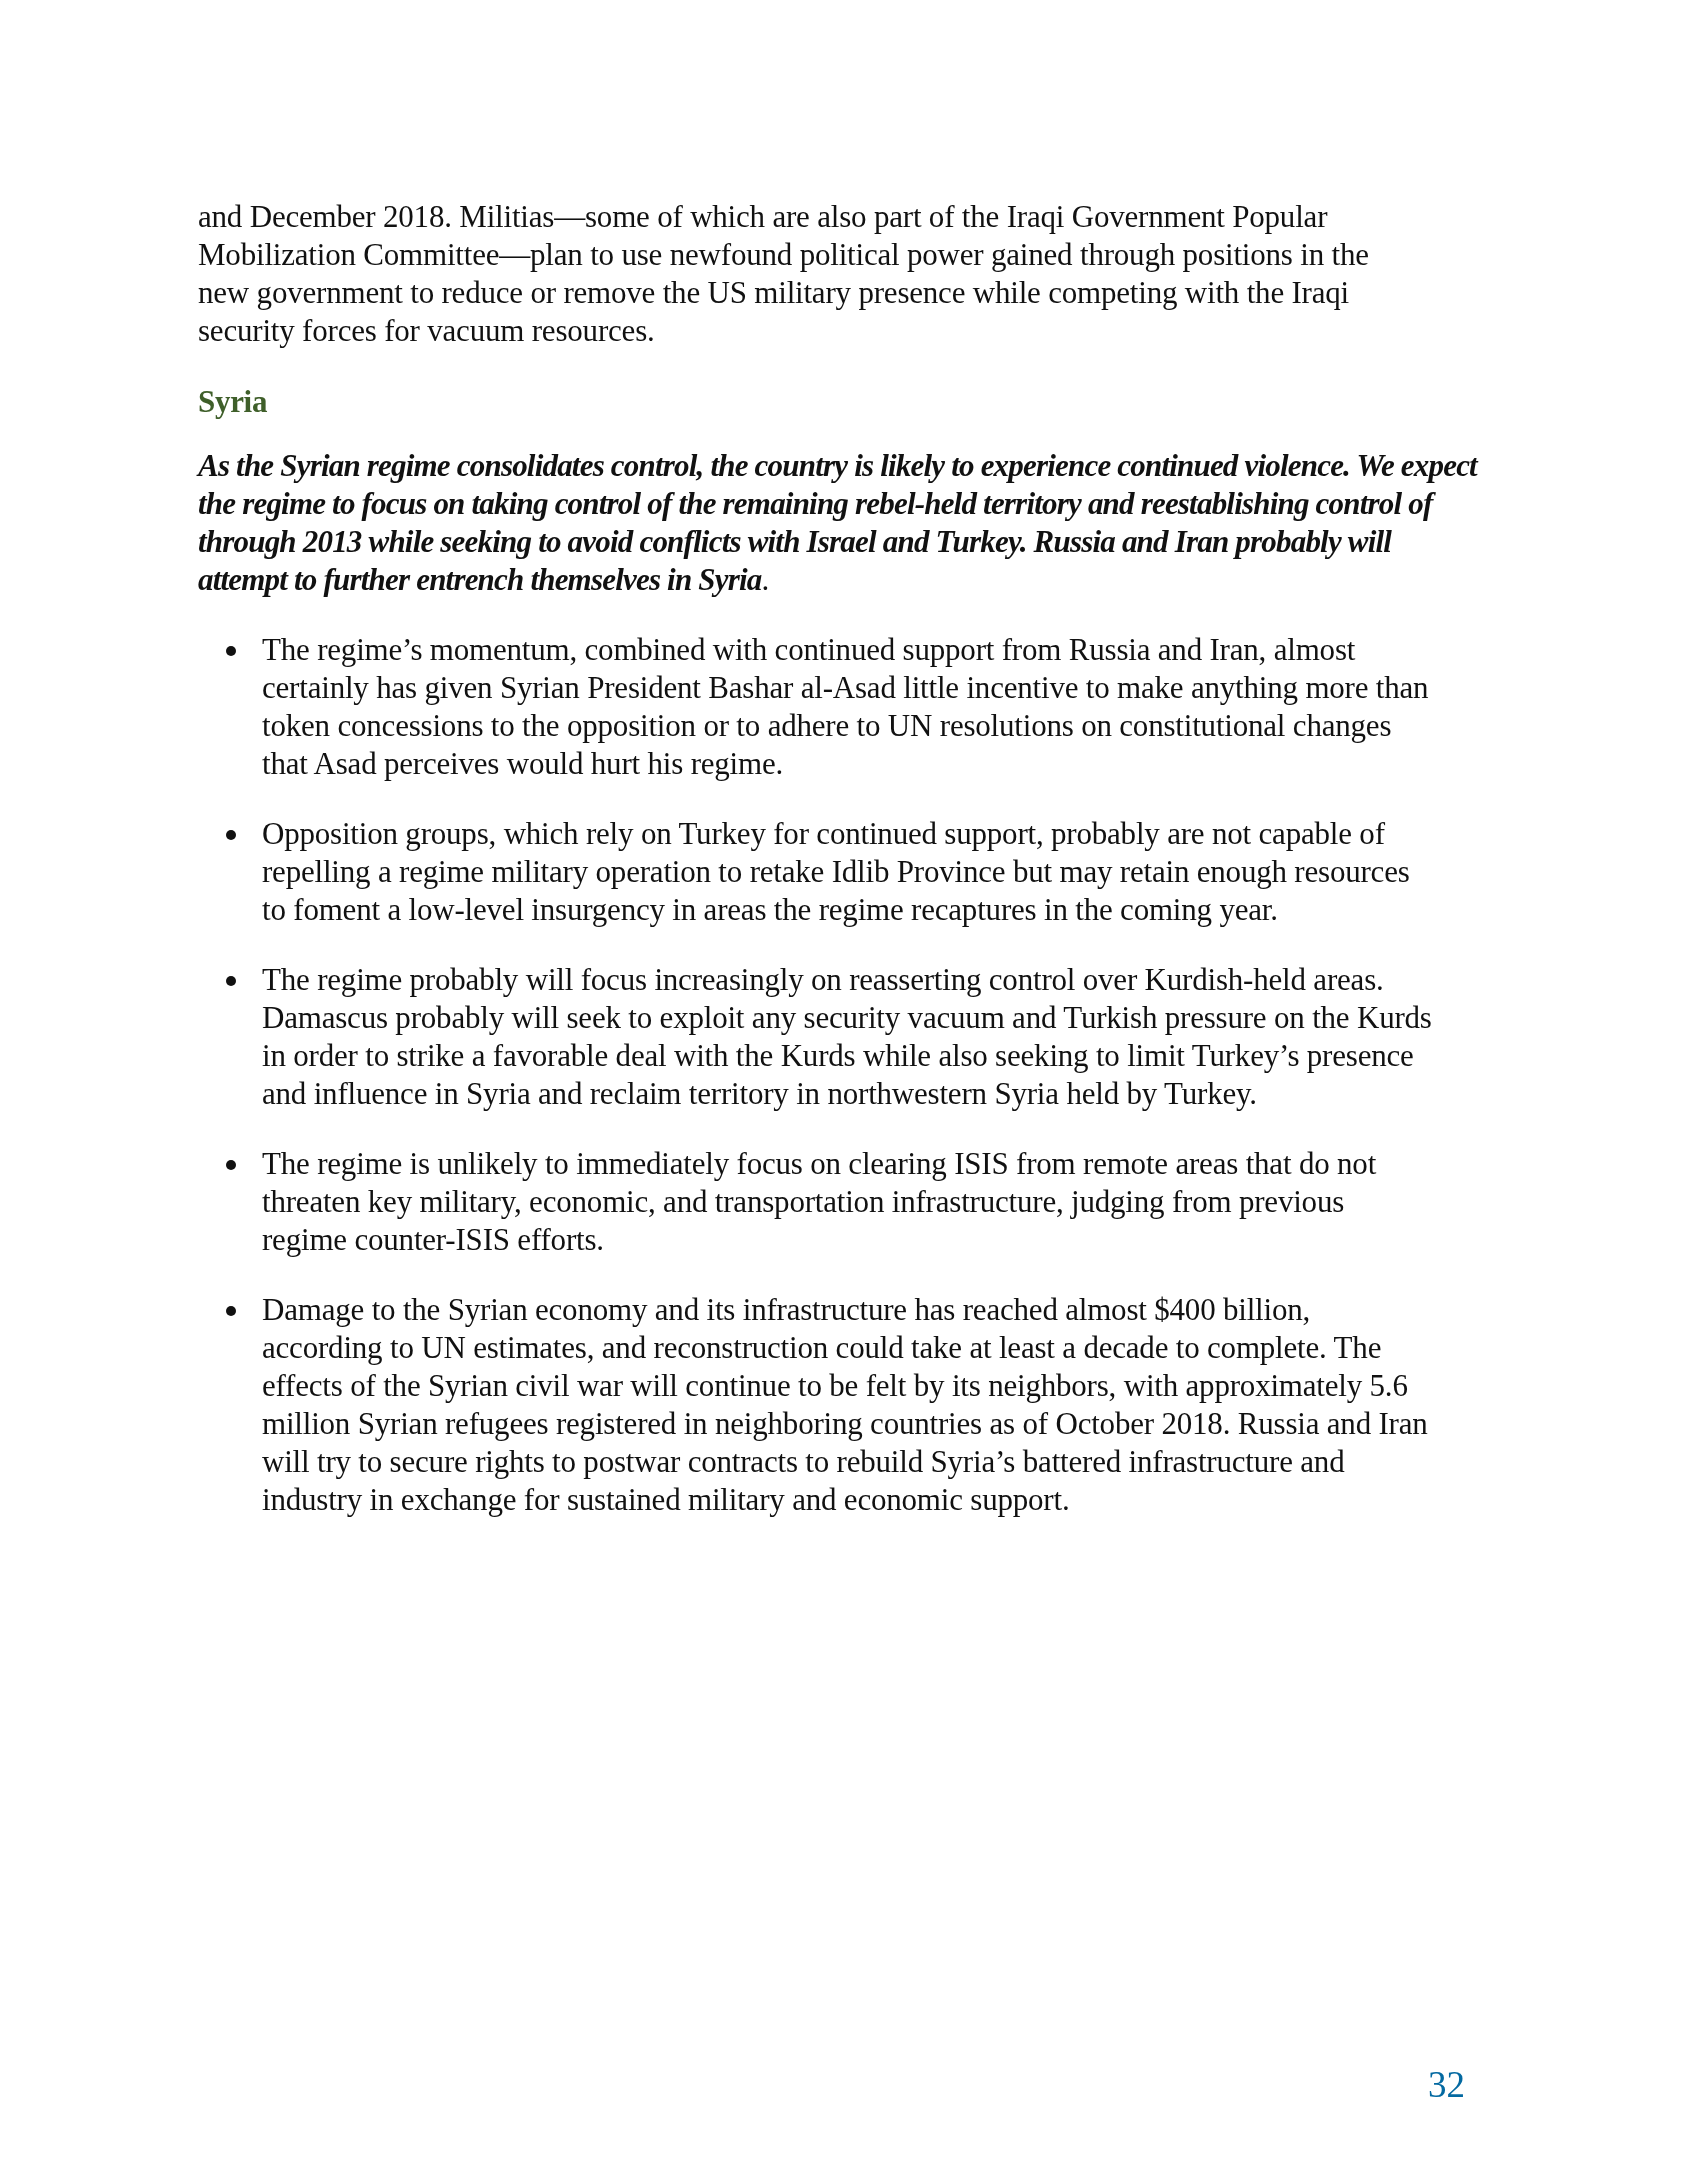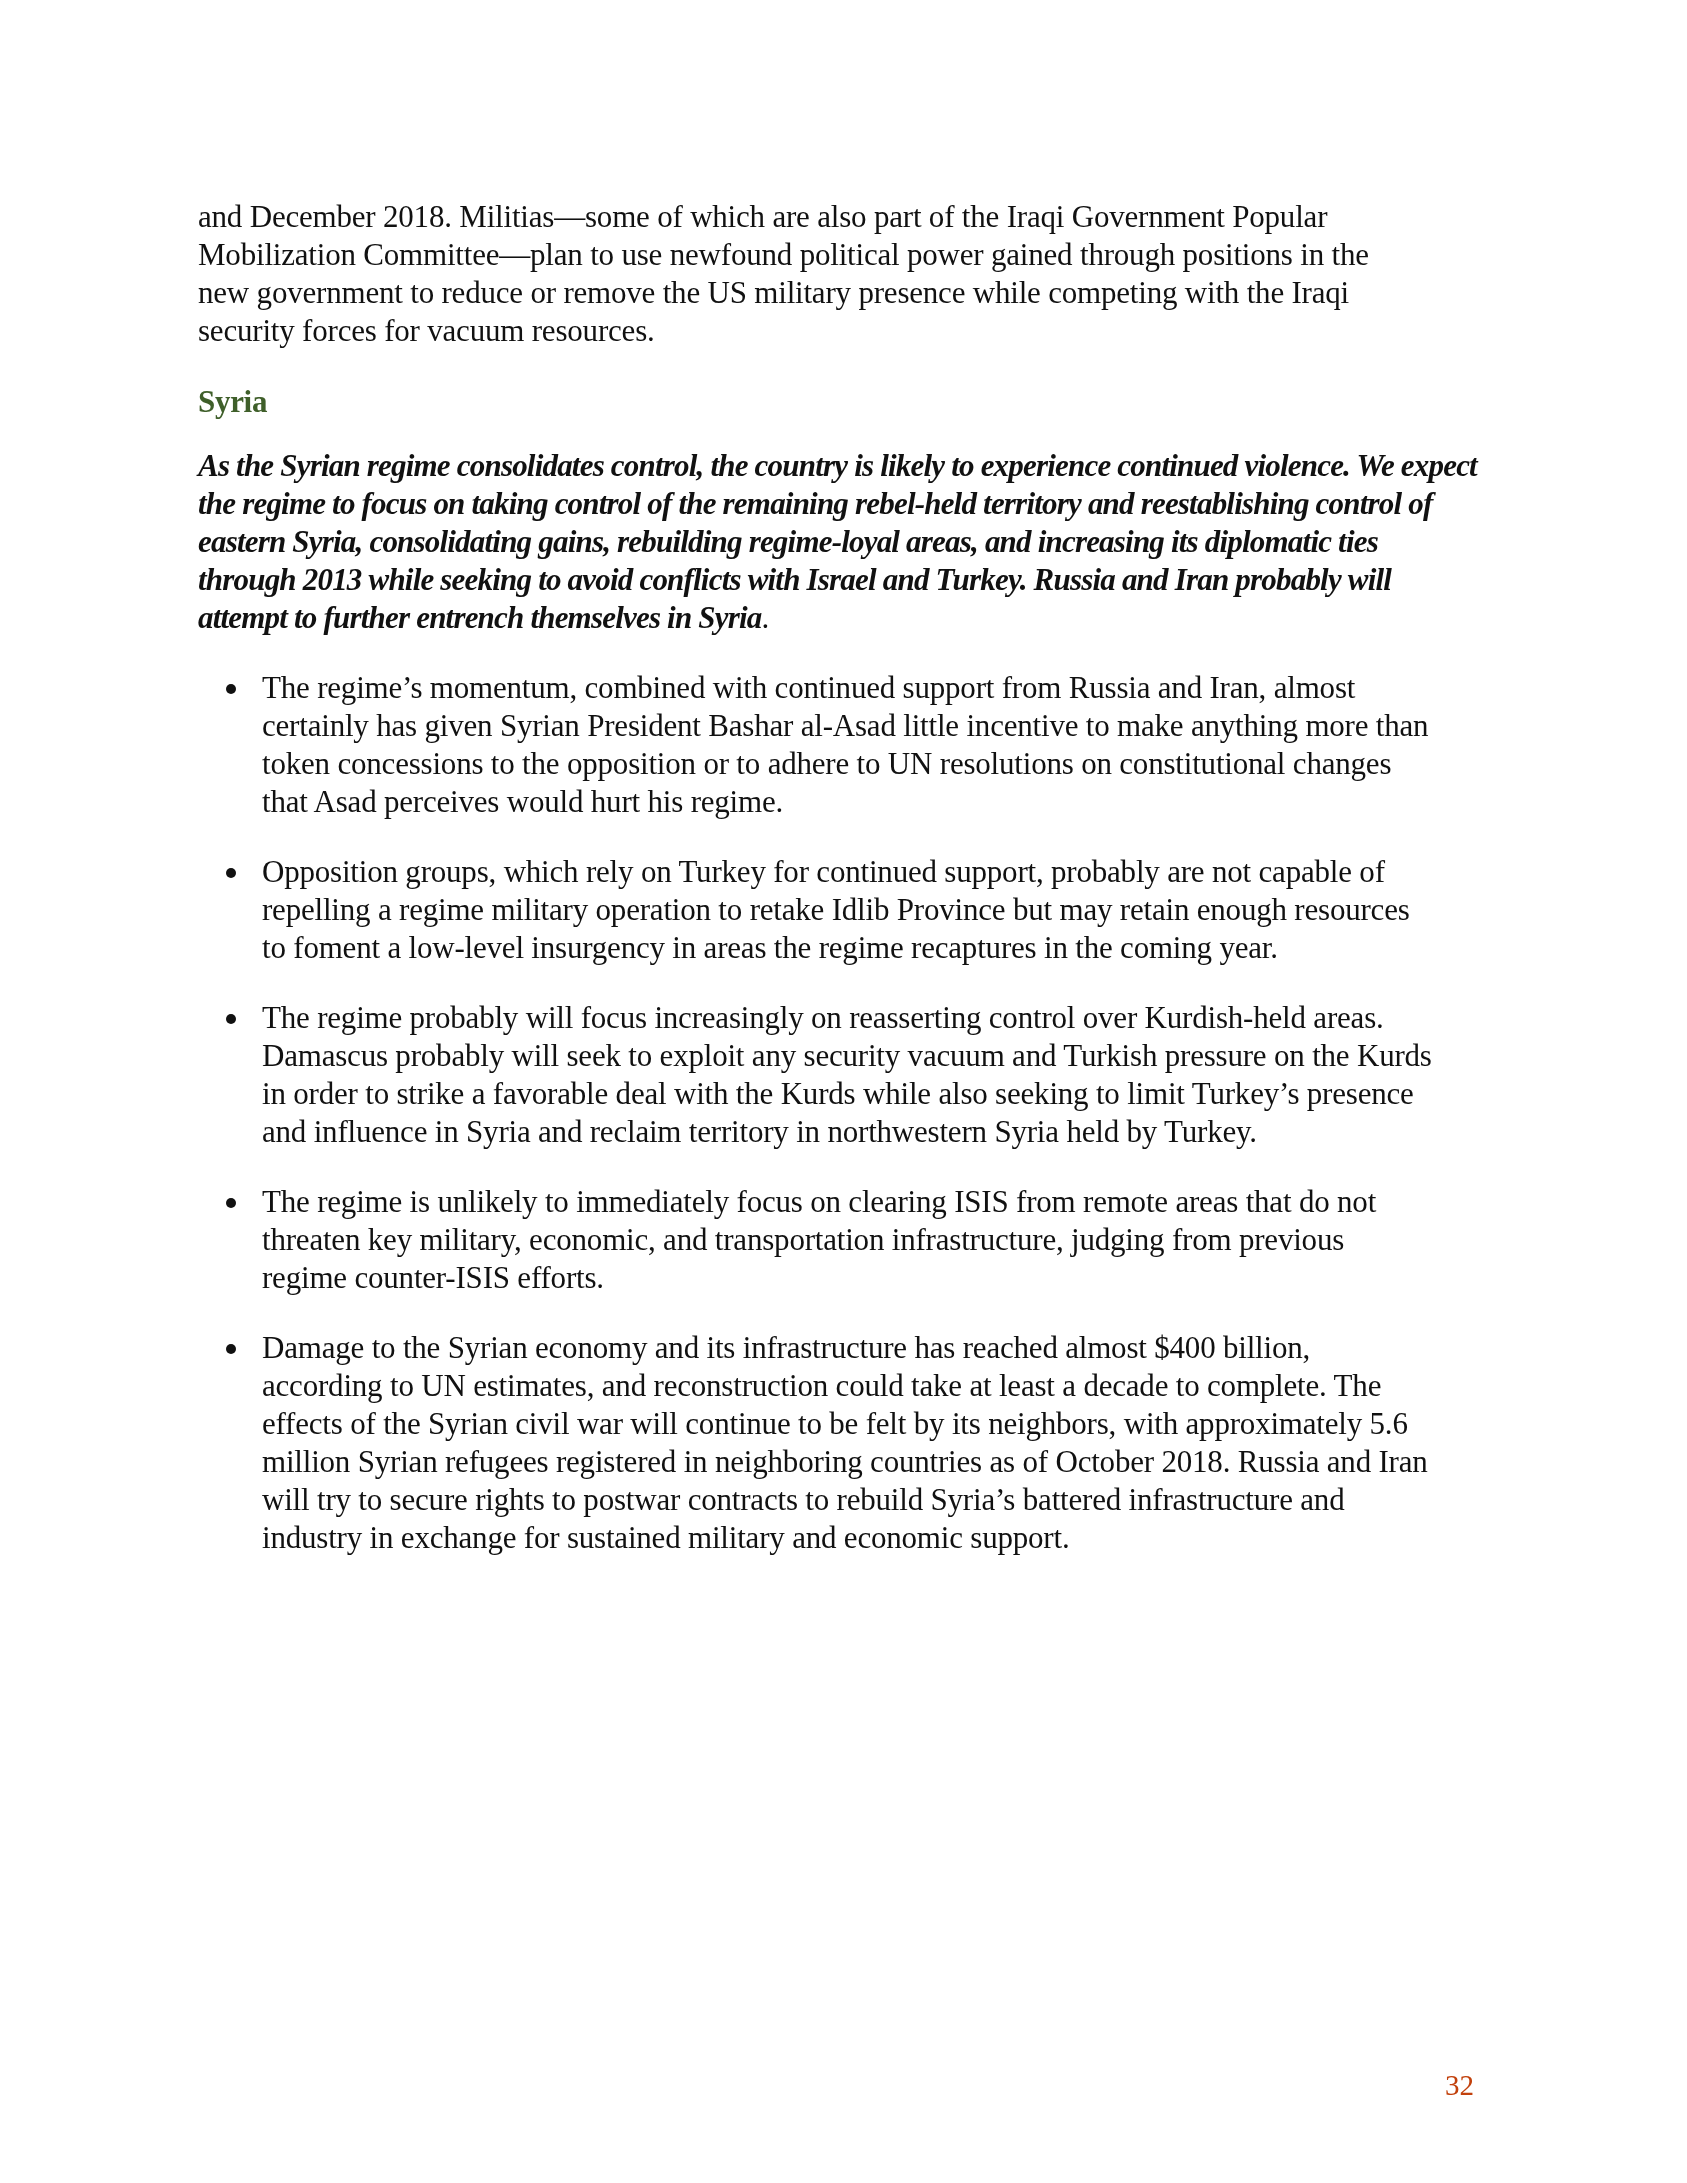--- a/index.html
+++ b/index.html
@@ -65,46 +65,45 @@
     position: absolute;
     left: 28px;
     top: 14.6px;
     width: 10px;
     height: 10px;
     border-radius: 50%;
     background: #111111;
   }
   .page-number {
     position: absolute;
-    right: 213px;
+    right: 222px;
     top: 2066px;
     height: 38px;
     line-height: 38px;
-    font-size: 29px;
-    color: #c2410c;
+    font-size: 37px;
+    color: #0369a1;
   }
 </style>
 </head>
 <body>
 
 <div class="content">
 
   <p class="para">
     <span class="line">and December 2018.  Militias—some of which are also part of the Iraqi Government Popular</span>
     <span class="line">Mobilization Committee—plan to use newfound political power gained through positions in the</span>
     <span class="line">new government to reduce or remove the US military presence while competing with the Iraqi</span>
     <span class="line">security forces for vacuum resources.</span>
   </p>
 
   <h2 class="heading">Syria</h2>
 
   <p class="para lead">
     <span class="line">As the Syrian regime consolidates control, the country is likely to experience continued violence.  We expect</span>
     <span class="line">the regime to focus on taking control of the remaining rebel-held territory and reestablishing control of</span>
-    <span class="line">eastern Syria, consolidating gains, rebuilding regime-loyal areas, and increasing its diplomatic ties</span>
     <span class="line">through 2013 while seeking to avoid conflicts with Israel and Turkey.  Russia and Iran probably will</span>
     <span class="line"><span>attempt to further entrench themselves in Syria</span><span class="plain-end">.</span></span>
   </p>
 
   <ul class="bullets">
     <li class="bullet">
       <span class="bullet-dot"></span>
       <span class="line">The regime’s momentum, combined with continued support from Russia and Iran, almost</span>
       <span class="line">certainly has given Syrian President Bashar al-Asad little incentive to make anything more than</span>
       <span class="line">token concessions to the opposition or to adhere to UN resolutions on constitutional changes</span>

